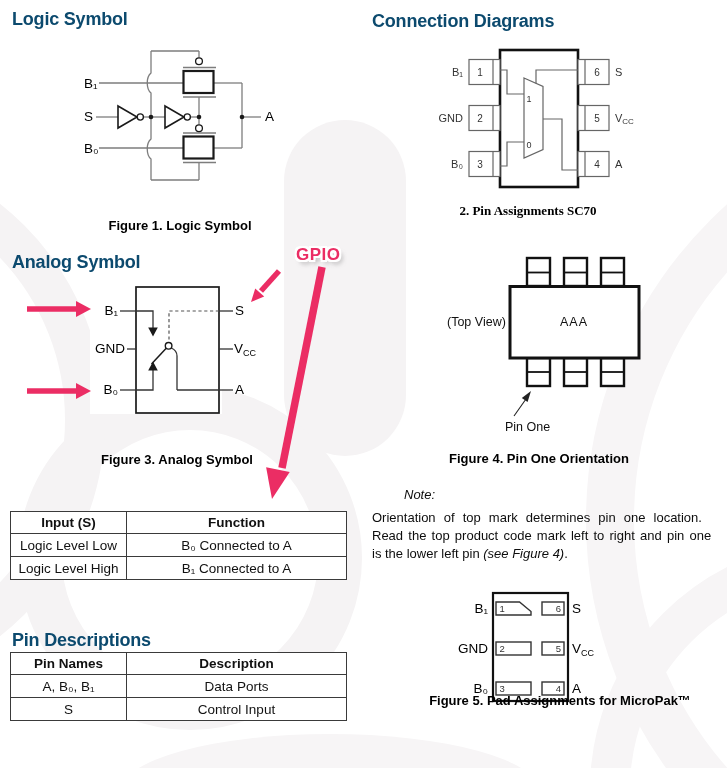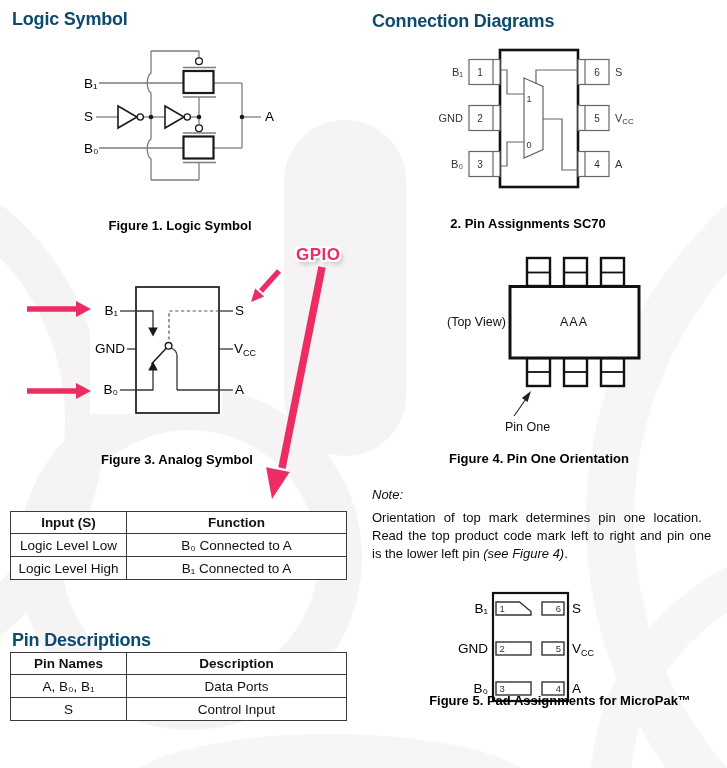--- a/index.html
+++ b/index.html
@@ -9,21 +9,21 @@
   .layer{position:absolute;left:0;top:0;}
   .heading{position:absolute;font-size:18px;font-weight:bold;letter-spacing:-0.2px;color:#0c4a6e;}
   .caption{position:absolute;font-size:13px;font-weight:bold;text-align:center;color:#000;}
   svg text{font-family:"Liberation Sans","DejaVu Sans",sans-serif;}
   table.dtable{position:absolute;border-collapse:collapse;background:#fff;table-layout:fixed;}
   table.dtable th,table.dtable td{border:1.2px solid #3a3a3a;padding:0 0;text-align:center;
         height:23px;font-size:13.5px;background:#fff;}
   table.dtable th{font-weight:bold;height:22px;border-bottom-width:1.8px;}
   table.dtable{border:1.6px solid #2c2c2c;}
   #note-block{position:absolute;left:372px;top:486px;width:342px;font-size:13px;line-height:18px;color:#0d0d0d;}
-  #note-label{font-style:italic;margin-bottom:5px;}
+  #note-label{font-style:italic;margin-bottom:5px;margin-left:32px;}
   .note-line1{word-spacing:4.5px;}
   .note-line2{word-spacing:1.6px;}
   .ital{font-style:italic;}
   #gpio-label{position:absolute;left:296px;top:245px;font-size:17px;font-weight:bold;letter-spacing:.5px;
       color:#eb2d64;
       text-shadow:-2px -2px 0 #fff,2px -2px 0 #fff,-2px 2px 0 #fff,2px 2px 0 #fff,
                   0 -2px 0 #fff,0 2px 0 #fff,-2px 0 0 #fff,2px 0 0 #fff,
                   3px 4px 4px rgba(110,110,110,.55);}
 </style>
 </head>
@@ -35,20 +35,21 @@
     <rect x="284" y="120" width="122" height="336" rx="61" fill="#f5f3f4"></rect>
     <circle cx="190" cy="558" r="150" fill="none" stroke="#f5f3f4" stroke-width="44"></circle>
     <circle cx="-170" cy="420" r="255" fill="none" stroke="#f5f3f4" stroke-width="40"></circle>
     <circle cx="1010" cy="520" r="400" fill="none" stroke="#f7f5f6" stroke-width="48"></circle>
     <circle cx="840" cy="790" r="230" fill="none" stroke="#f7f5f6" stroke-width="40"></circle>
     <ellipse cx="330" cy="792" rx="210" ry="58" fill="#f7f5f6"></ellipse>
   </svg>
 
   <div class="heading" style="left:12px;top:9px;">Logic Symbol</div>
   <div class="heading" style="left:372px;top:11px;">Connection Diagrams</div>
+  <div class="heading" style="left:12px;top:252px;">Analog Symbol</div>
   <div class="heading" style="left:12px;top:484px;margin-top:24px;">Function Table</div>
   <div class="heading" style="left:12px;top:630px;">Pin Descriptions</div>
 
   <svg style="position:absolute;left:0;top:35px;" width="320" height="165" viewBox="0 35 320 165">
     <g stroke="#7d7d7d" stroke-width="1.3" fill="none">
       <path d="M99,83 H183"></path>
         <path d="M99,148 H183"></path>
       <path d="M213,83 H242"></path>
         <path d="M213,148 H242"></path>
       <path d="M242,83 V148"></path>
@@ -127,21 +128,21 @@
     </g>
     <g font-size="11" fill="#333">
       <text x="463" y="75.5" text-anchor="end">B₁</text>
       <text x="463" y="121.5" text-anchor="end">GND</text>
       <text x="463" y="167.5" text-anchor="end">B₀</text>
       <text x="615" y="75.5">S</text>
       <text x="615" y="121.5"><tspan>V</tspan><tspan dy="2.5" font-size="8">CC</tspan></text>
       <text x="615" y="167.5">A</text>
     </g>
   </svg>
-  <div class="caption" style="left:418px;top:216px;width:220px;">2. Pin Assignments SC70</div>
+  <div class="caption" style="left:418px;top:203px;width:220px;font-family:Liberation Serif, serif;">2. Pin Assignments SC70</div>
 
   <svg style="position:absolute;left:85px;top:268px;" width="175" height="150" viewBox="85 268 175 150">
     <rect x="90" y="272" width="132" height="142" fill="#ffffff"></rect>
     <rect x="136" y="287" width="83" height="126" fill="#fff" stroke="#1a1a1a" stroke-width="1.7"></rect>
     <g stroke="#333" stroke-width="1.3" fill="none">
       <path d="M120,311 H136"></path>
         <path d="M127,349 H136"></path>
         <path d="M120,390 H136"></path>
       <path d="M219,311 H233"></path>
         <path d="M219,349 H233"></path>

